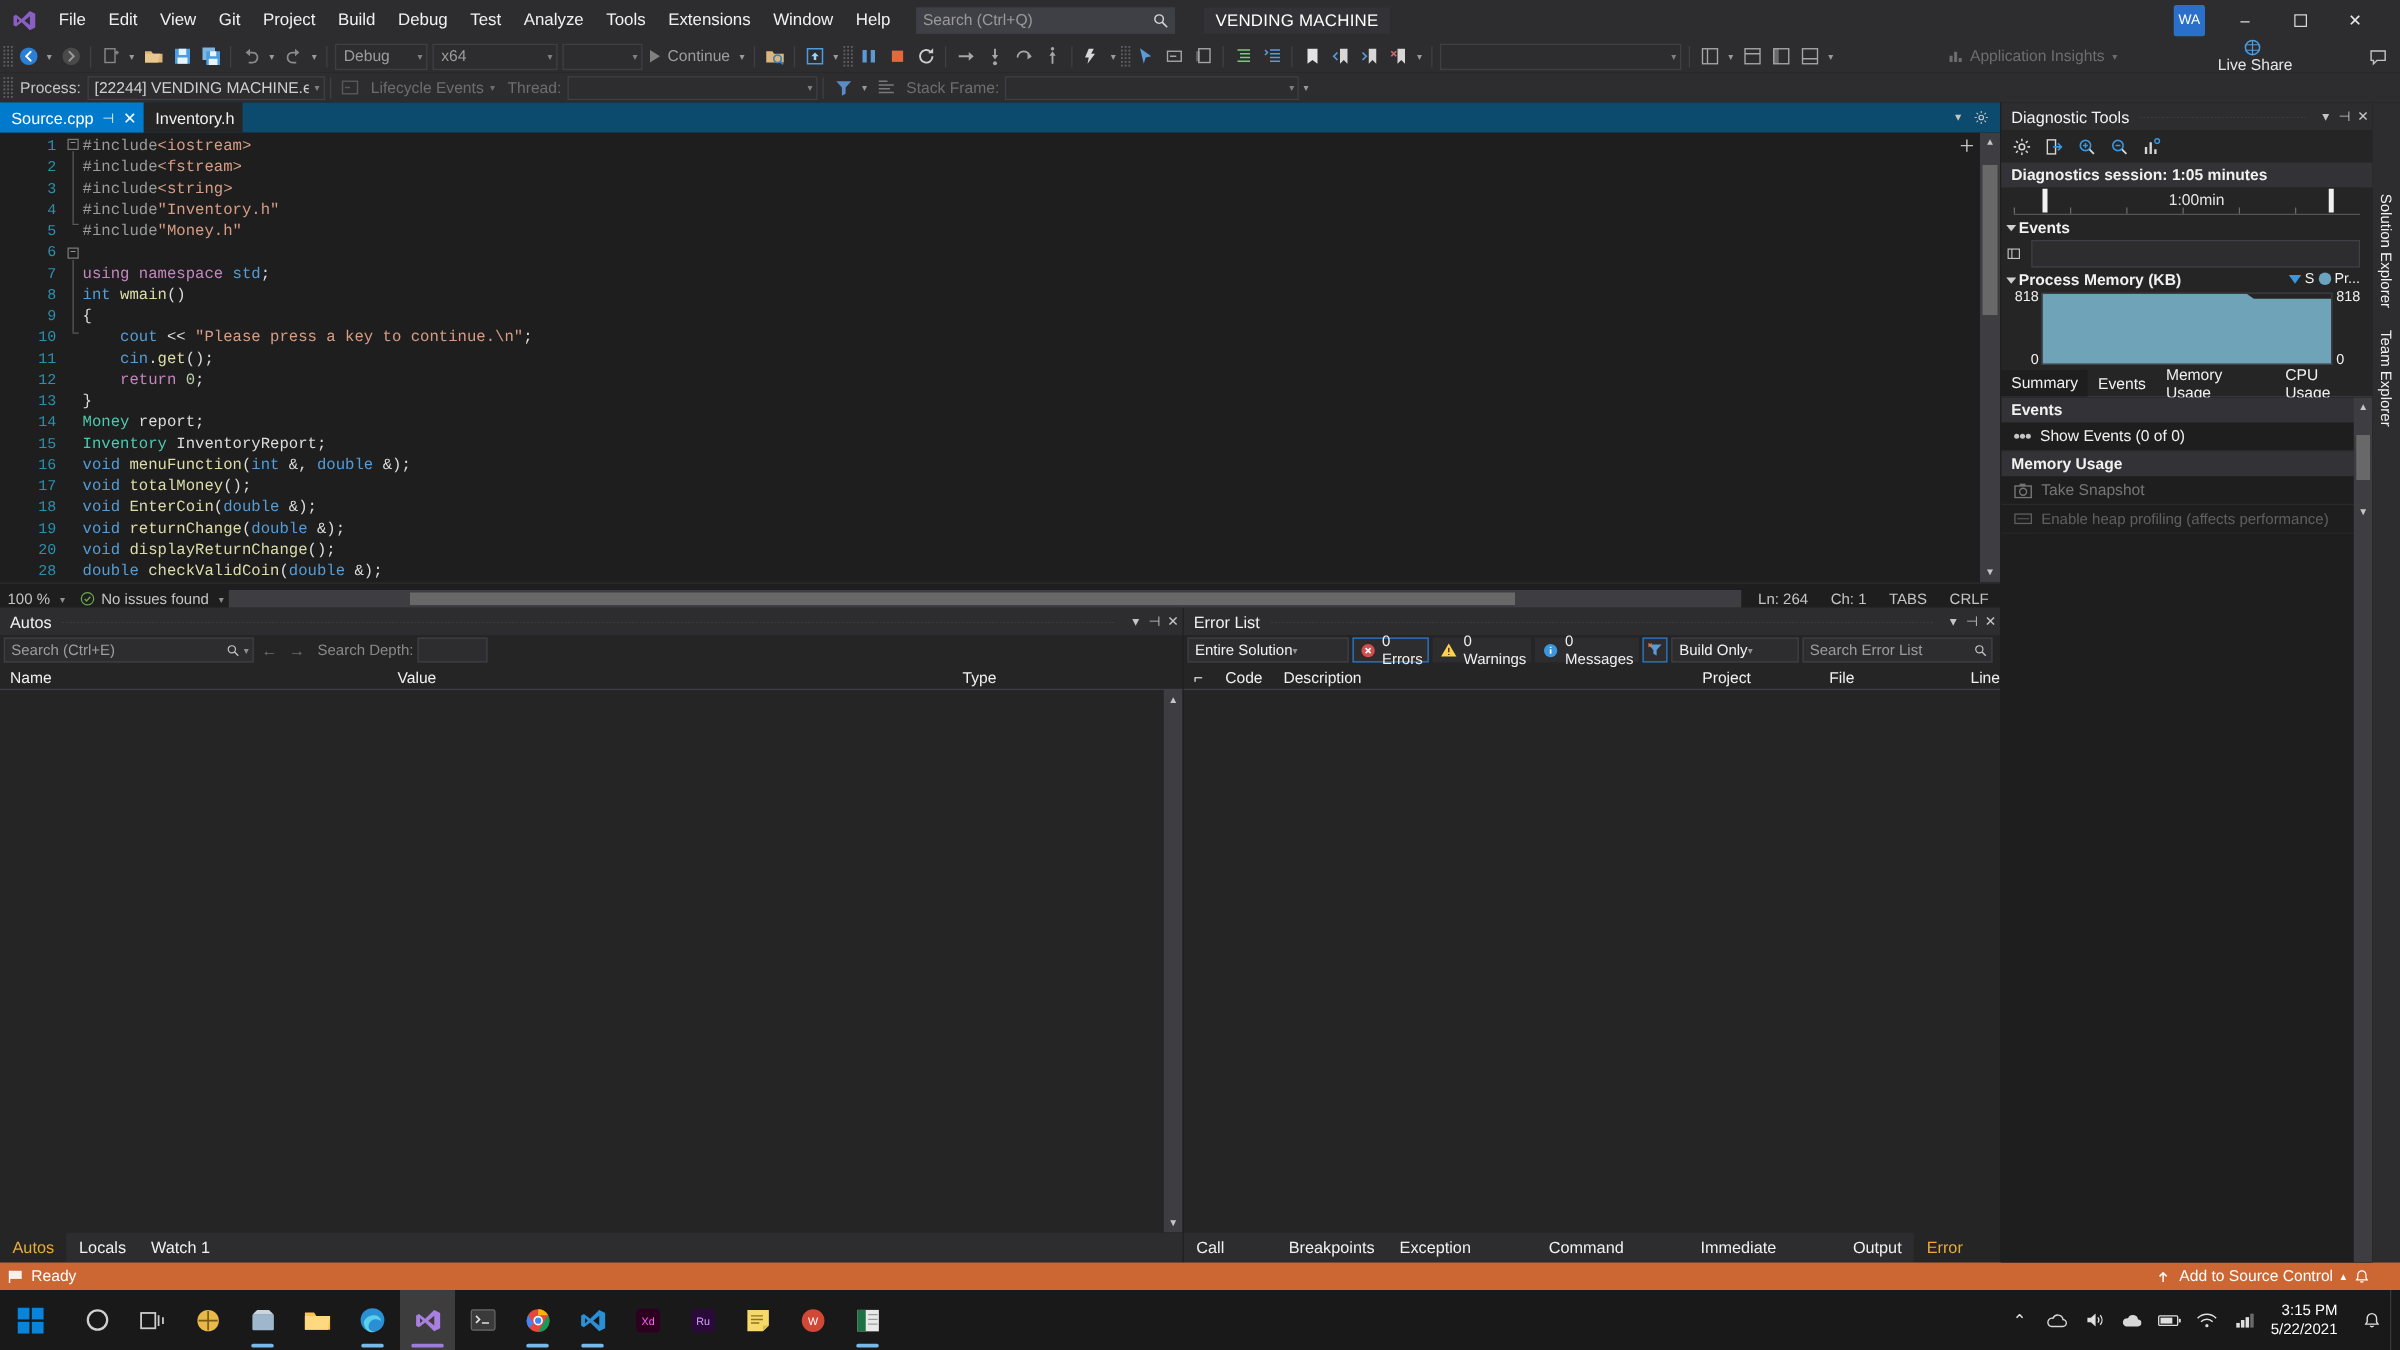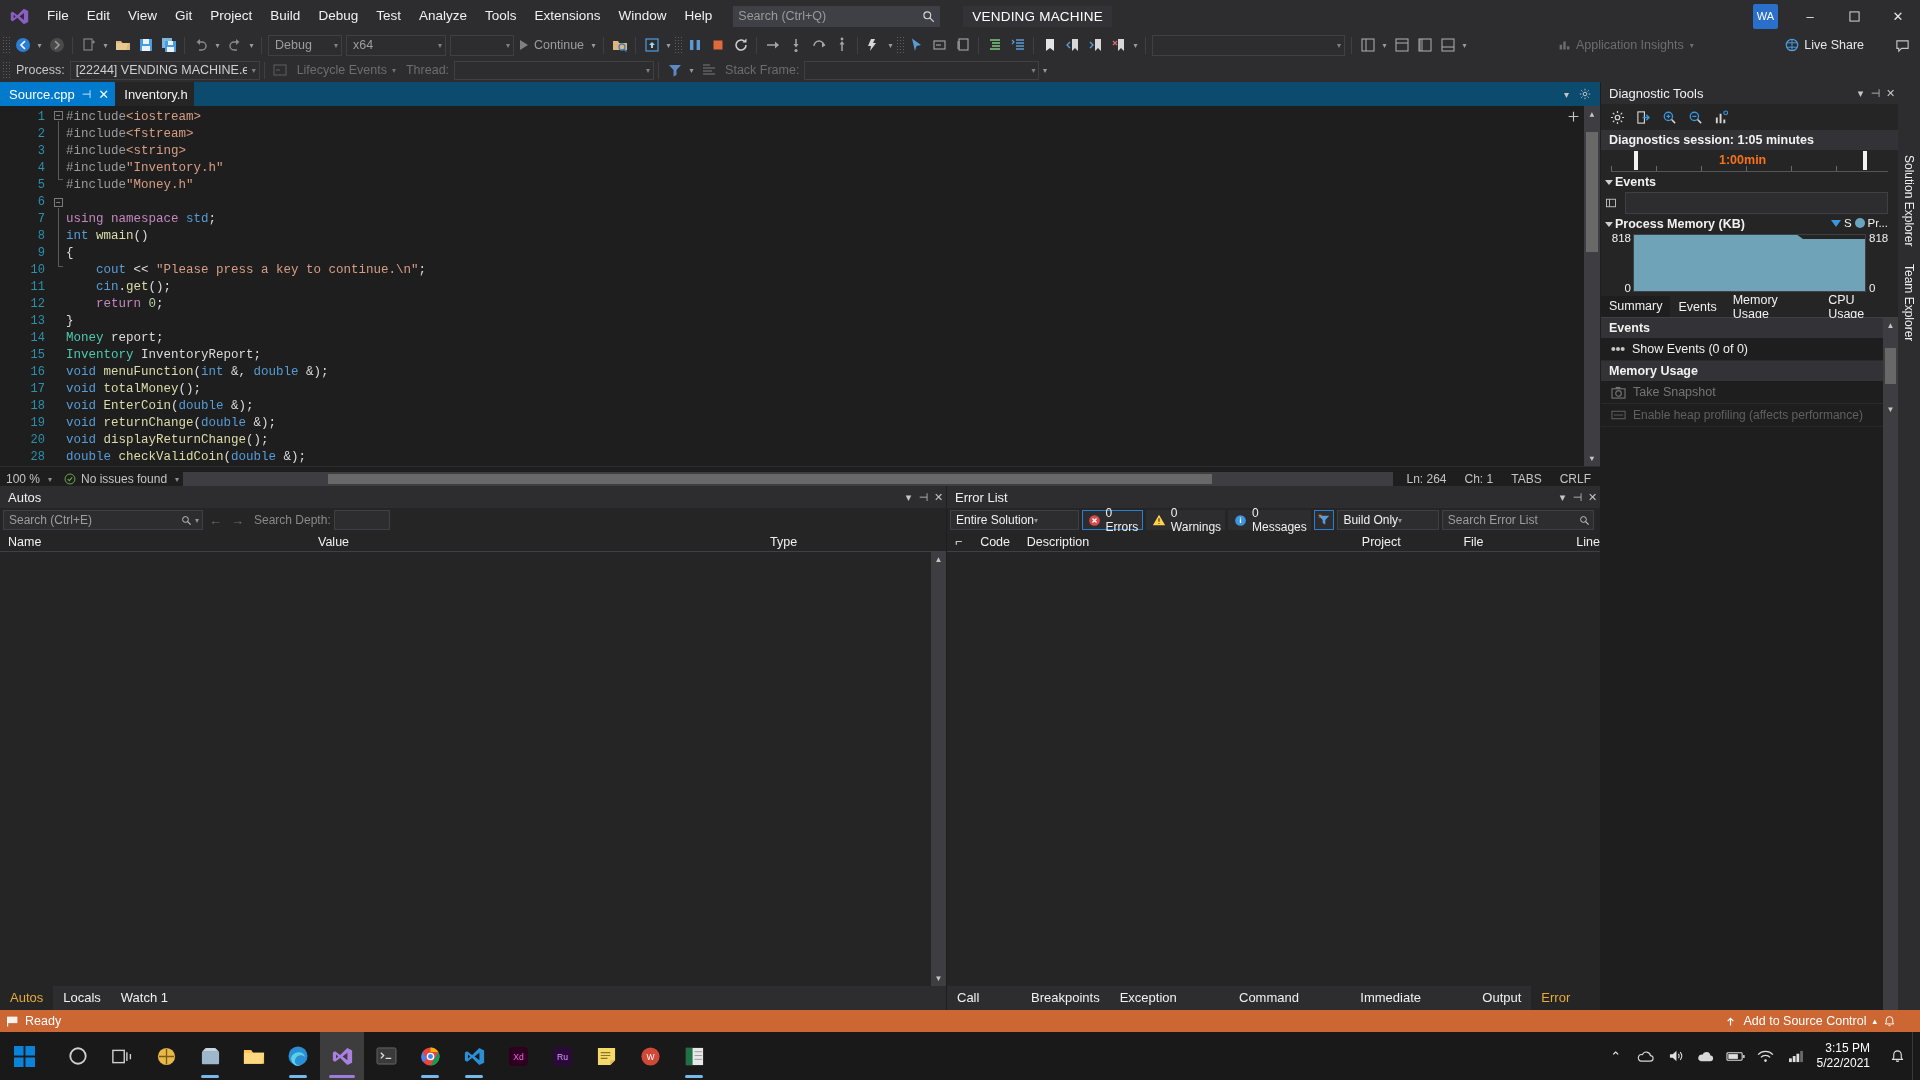--- a/index.html
+++ b/index.html
@@ -31,21 +31,21 @@
   .qsearch input {
     background: transparent; border: 0; outline: none; color: #c9c9c9; font-size: 12.5px;
     font-family: "Liberation Sans", sans-serif; width: 100%;
   }
   .qsearch input::placeholder { color: #9a9a9a; }
   .qsearch .mag { position: absolute; right: 4px; color: #d0d0d0; font-size: 13px; }
   .win-title {
     margin-left: 23px; font-size: 13.5px; color: #ffffff; letter-spacing: .2px;
     padding: 3px 9px; background: #333337;
   }
-  .titlebar-right { position: absolute; right: 0; top: 0; height: 32px; display: flex; align-items: center; }
+  .titlebar-right { position: absolute; right: 14px; top: 0; height: 32px; display: flex; align-items: center; }
   .avatar-badge {
     width: 25px; height: 25px; background: #2a6fc9; color: #fff; font-size: 11px;
     display: flex; align-items: center; justify-content: center; border-radius: 2px; margin-right: 10px;
   }
   .wbtn { width: 44px; height: 32px; display: flex; align-items: center; justify-content: center; color: #e6e6e6; font-size: 13px; }
 
   
   .toolbar {
     height: 26px; background: #2d2d30; display: flex; align-items: center; flex: 0 0 26px;
     padding-left: 2px; position: relative;
@@ -60,21 +60,21 @@
   .tb-sep { width: 1px; height: 17px; background: #3f3f46; margin: 0 4px; }
   .tb-combo {
     height: 21px; background: #2d2d30; border: 1px solid #3f3f46; color: #9d9d9d; font-size: 12.5px;
     display: flex; align-items: center; padding: 0 3px 0 6px; margin: 0 2px; position: relative;
   }
   .tb-combo .cv { flex: 1; white-space: nowrap; overflow: hidden; }
   .tb-combo .ca { color: #808080; font-size: 8px; padding-left: 6px; }
   .tb-run { display: flex; align-items: center; height: 22px; padding: 0 4px; color: #9d9d9d; font-size: 12.5px; }
   .tb-run .tri { width: 0; height: 0; border-left: 8px solid #808080; border-top: 5px solid transparent;
     border-bottom: 5px solid transparent; margin-right: 6px; }
-  .tb-live { position: absolute; right: 56px; display: flex; align-items: center; color: #e6e6e6; font-size: 12.5px; }
+  .tb-live { position: absolute; right: 86px; display: flex; align-items: center; color: #e6e6e6; font-size: 12.5px; flex-direction: column; }
   .tb-feedback { position: absolute; right: 10px; color: #c5c5c5; }
 
   .debugbar {
     height: 24px; background: #2d2d30; display: flex; align-items: center; flex: 0 0 24px;
     padding-left: 2px; font-size: 12.5px; color: #c5c5c5;
   }
   .db-label { padding: 0 5px; white-space: nowrap; }
   .db-combo {
     height: 19px; background: #2d2d30; border: 1px solid #3f3f46; color: #d0d0d0; font-size: 12.5px;
     display: flex; align-items: center; padding: 0 3px 0 5px; position: relative;
@@ -175,21 +175,21 @@
   
   .diagpane { flex: 0 0 298px; background: #252526; display: flex; flex-direction: column; border-left: 1px solid #1e1e1e; }
   .diag-tb { height: 26px; display: flex; align-items: center; gap: 2px; padding-left: 4px; background: #252526; flex: 0 0 26px; }
   .diag-tb .ic { width: 24px; height: 22px; display: flex; align-items: center; justify-content: center; color: #c5c5c5; }
   .diag-session {
     background: #333337; font-size: 12.5px; font-weight: bold; color: #f1f1f1; padding: 3px 8px; flex: 0 0 auto;
   }
   .diag-ruler { height: 22px; background: #252526; position: relative; margin: 0 10px; border-bottom: 1px solid #555; }
   .diag-ruler .mk { position: absolute; bottom: 0; width: 1px; height: 5px; background: #6a6a6a; }
   .diag-ruler .bar { position: absolute; top: 1px; bottom: 1px; width: 4px; background: #f1f1f1; }
-  .diag-ruler .lbl { position: absolute; left: 108px; top: 3px; font-size: 12.5px; color: #f97316; font-weight: bold; }
+  .diag-ruler .lbl { position: absolute; left: 124px; top: 3px; font-size: 12.5px; color: #e5e5e5; }
   .diag-sec {
     font-size: 12.5px; font-weight: bold; color: #f1f1f1; padding: 3px 0 3px 14px; position: relative;
   }
   .diag-sec .tri { position: absolute; left: 4px; top: 8px; width: 0; height: 0;
     border-top: 5px solid #cfcfcf; border-left: 4px solid transparent; border-right: 4px solid transparent; }
   .diag-track { height: 22px; margin: 0 10px 0 22px; background: #2d2d30; border: 1px solid #3f3f46; }
   .legend { position: absolute; right: 10px; top: 3px; display: flex; align-items: center; gap: 3px;
      font-size: 11.5px; font-weight: normal; color: #f1f1f1; }
   .legend .dn { width: 0; height: 0; border-top: 7px solid #3a96dd; border-left: 5px solid transparent; border-right: 5px solid transparent; }
   .legend .cir { width: 10px; height: 10px; border-radius: 50%; background: #6aa5bf; }

